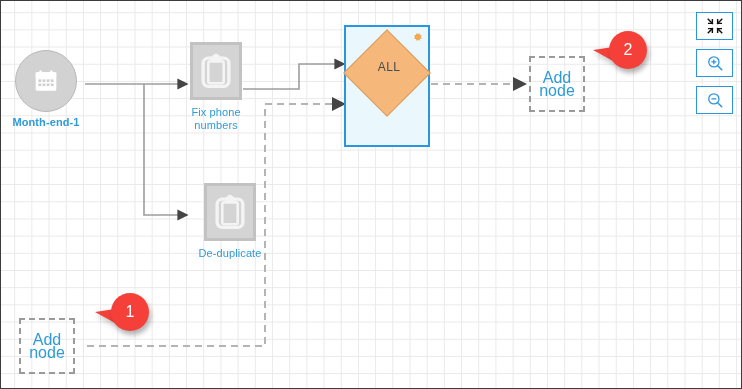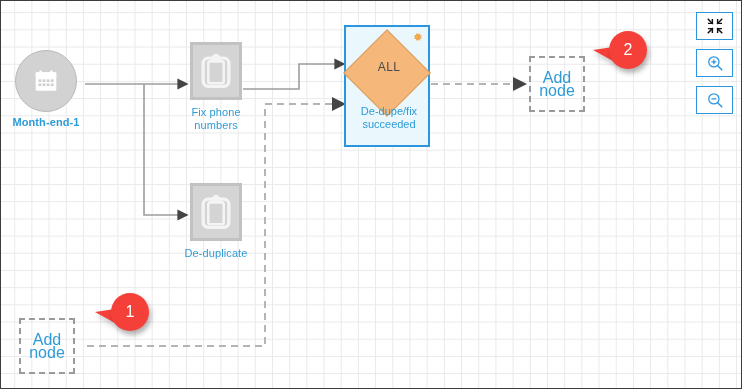--- a/index.html
+++ b/index.html
@@ -251,21 +251,21 @@
         <rect x="2" y="4" width="20" height="22" rx="4" fill="none" stroke="#f4f4f4" stroke-width="2.6"></rect>
         <rect x="6" y="6.5" width="12" height="17" rx="1.5" fill="none" stroke="#f4f4f4" stroke-width="2"></rect>
         <rect x="8.5" y="1.8" width="7" height="5" rx="1.6" fill="#f4f4f4"></rect>
         <circle cx="12" cy="2.6" r="2.1" fill="#f4f4f4"></circle>
       </svg>
     </div>
     <div class="node-label" style="left:-29px; top:64px;">Fix phone</div>
     <div class="node-label" style="left:-29px; top:77px;">numbers</div>
   </div>
 
-  <div class="node" style="left:189px; top:182px;">
+  <div class="node" style="left:203px; top:182px;">
     <div class="action-square">
       <svg width="32" height="36" viewBox="0 0 24 28">
         <rect x="2" y="4" width="20" height="22" rx="4" fill="none" stroke="#f4f4f4" stroke-width="2.6"></rect>
         <rect x="6" y="6.5" width="12" height="17" rx="1.5" fill="none" stroke="#f4f4f4" stroke-width="2"></rect>
         <rect x="8.5" y="1.8" width="7" height="5" rx="1.6" fill="#f4f4f4"></rect>
         <circle cx="12" cy="2.6" r="2.1" fill="#f4f4f4"></circle>
       </svg>
     </div>
     <div class="node-label" style="left:-29px; top:64px;">De-duplicate</div>
   </div>
@@ -273,22 +273,20 @@
   <div class="node" style="left:343px; top:24px;border-radius:23px;">
     <div class="decision-box">
       <div class="gear-badge">
         <svg width="14" height="14" viewBox="0 0 24 24">
           <path fill="#f0a33c" d="M12 8.2a3.8 3.8 0 1 0 0 7.6 3.8 3.8 0 0 0 0-7.6zm0 5.9a2.1 2.1 0 1 1 0-4.2 2.1 2.1 0 0 1 0 4.2z"></path>
           <path fill="#f0a33c" d="M20.4 13.4l-1.6-.6a6.9 6.9 0 0 0 0-1.6l1.6-.6-.9-2.2-1.6.6a7 7 0 0 0-1.1-1.1l.6-1.6L15.2 5.4l-.6 1.6a6.9 6.9 0 0 0-1.6 0l-.6-1.6-2.2.9.6 1.6a7 7 0 0 0-1.1 1.1l-1.6-.6-.9 2.2 1.6.6a6.9 6.9 0 0 0 0 1.6l-1.6.6.9 2.2 1.6-.6a7 7 0 0 0 1.1 1.1l-.6 1.6 2.2.9.6-1.6a6.9 6.9 0 0 0 1.6 0l.6 1.6 2.2-.9-.6-1.6a7 7 0 0 0 1.1-1.1l1.6.6z" opacity=".85"></path>
         </svg>
       </div>
       <div class="diamond"></div>
       <div class="diamond-text">ALL</div>
-      <div class="decision-label">De-dupe/fix</div>
-      <div class="decision-label" style="top:91px;">succeeded</div>
     </div>
   </div>
 
   <div class="node" style="left:528px; top:55px;">
     <div class="add-node">
       <div class="add-node-text">
         <div>Add</div>
         <div>node</div>
       </div>
     </div>

